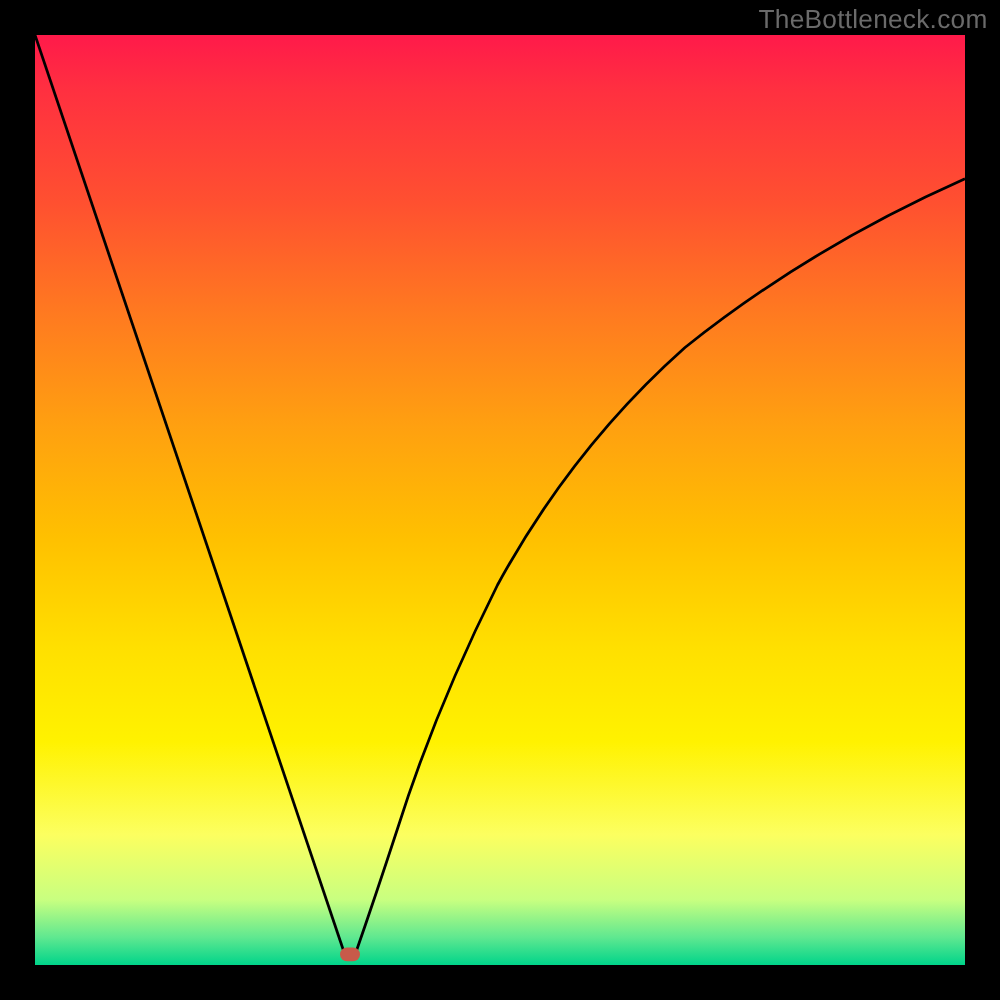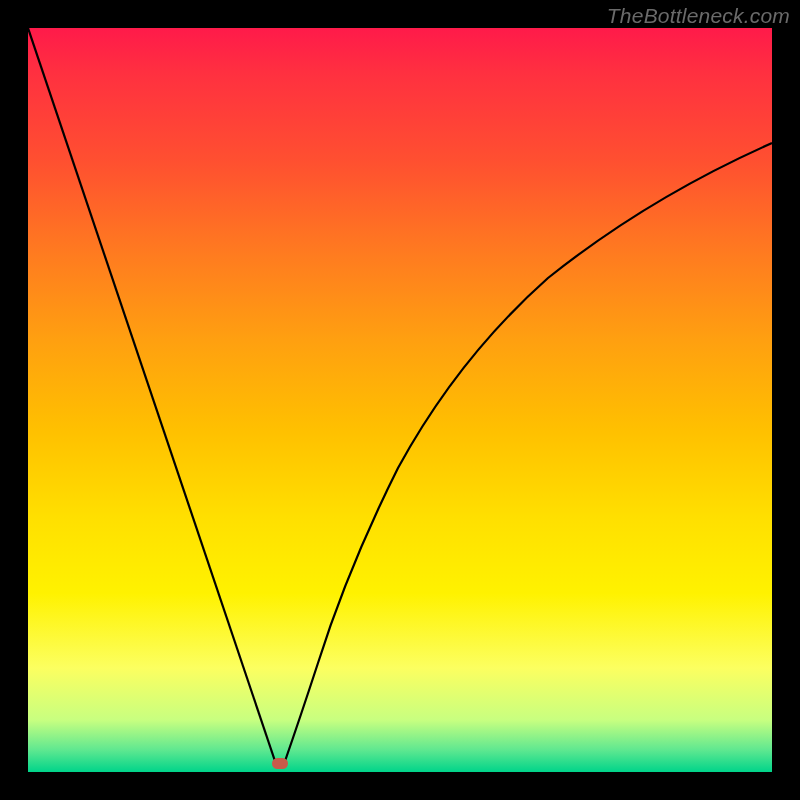--- a/index.html
+++ b/index.html
@@ -28,21 +28,20 @@
   }
   .watermark {
     position: absolute;
     top: 4px;
     right: 10px;
     font-size: 21px;
     font-weight: 500;
     color: #6a6a6a;
     letter-spacing: 0.2px;
     z-index: 10;
-    font-style: italic;
   }
   svg.curve {
     position: absolute;
     left: 28px;
     top: 28px;
     width: 744px;
     height: 744px;
     z-index: 5;
   }
   .dot {

